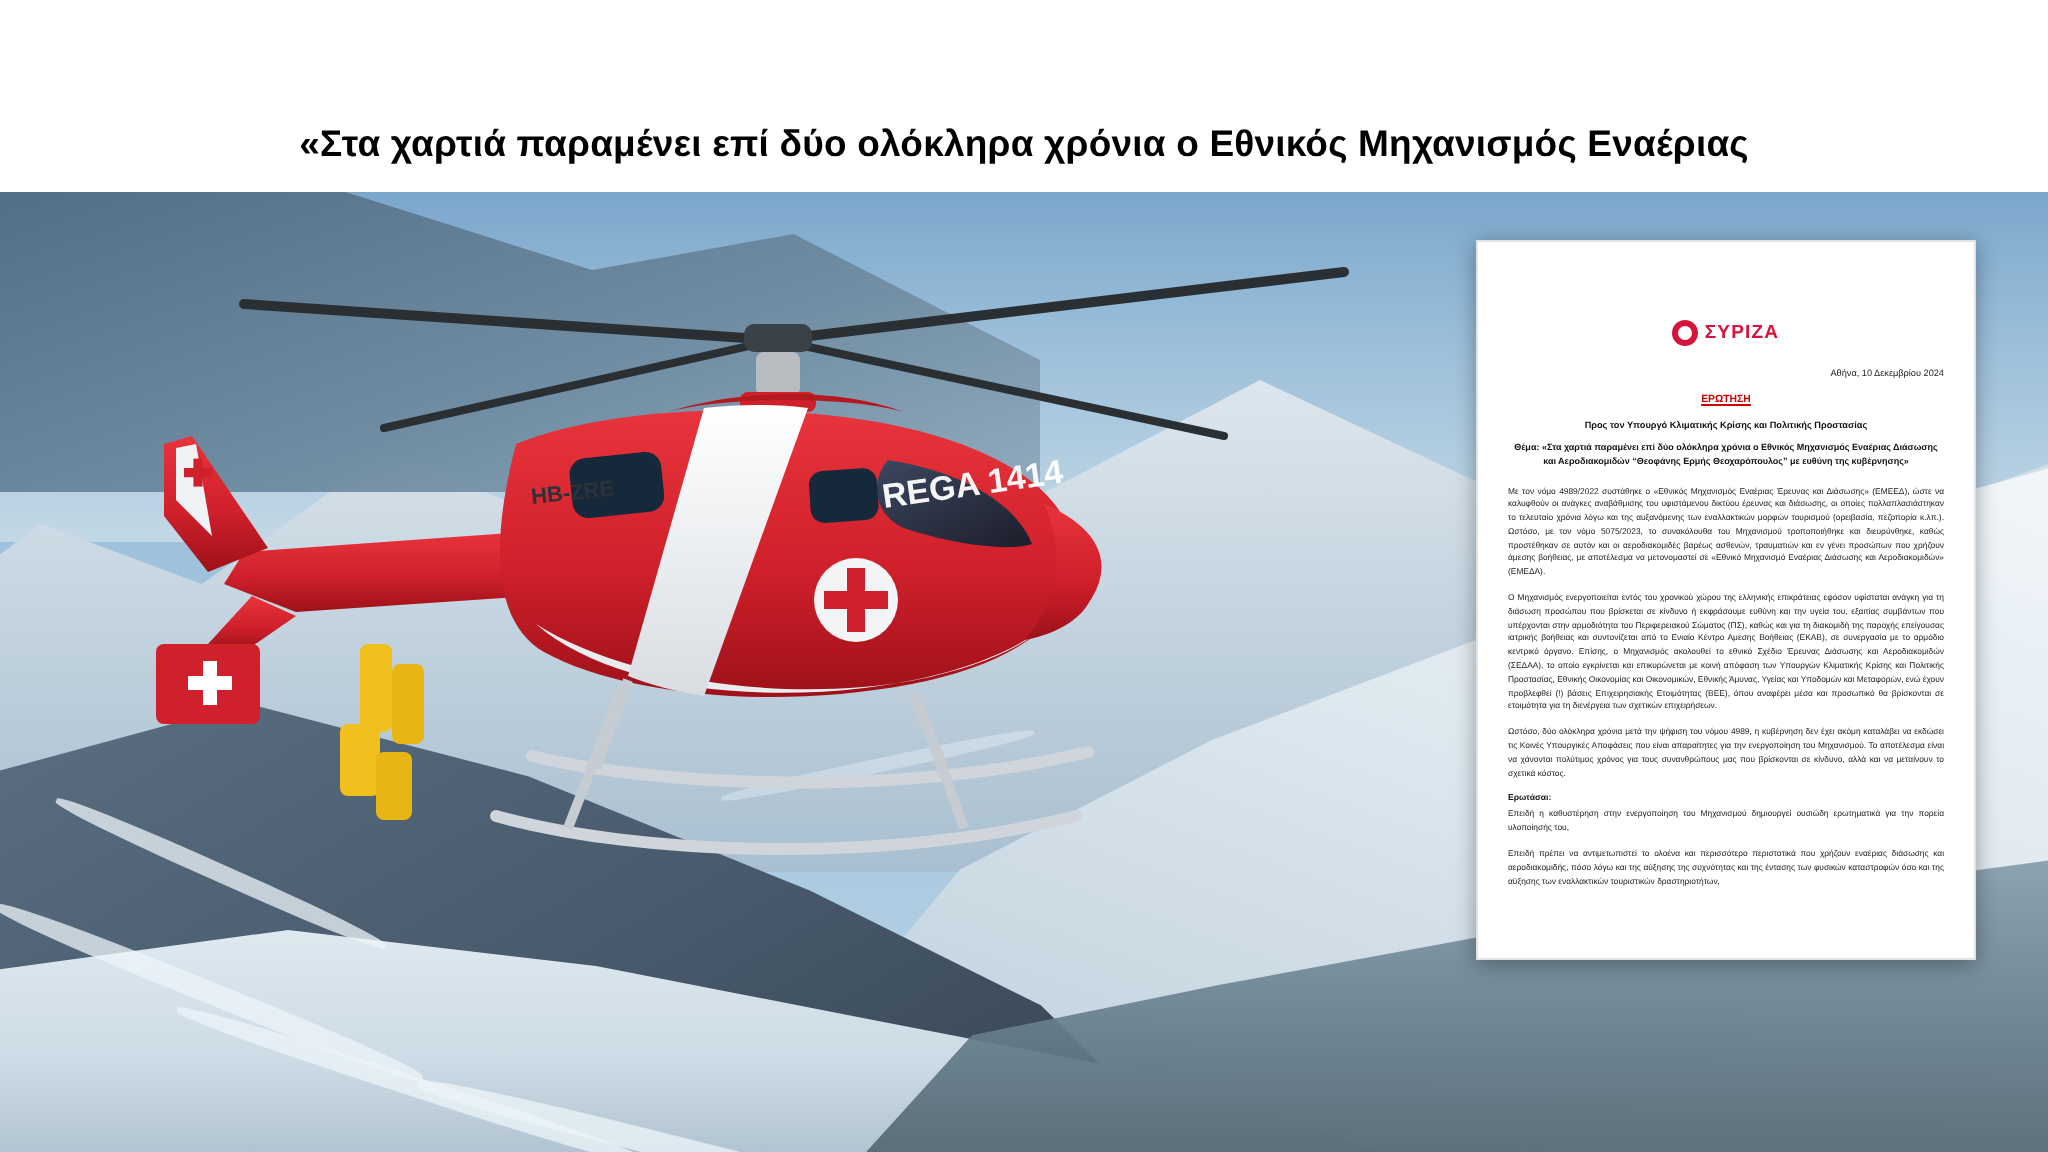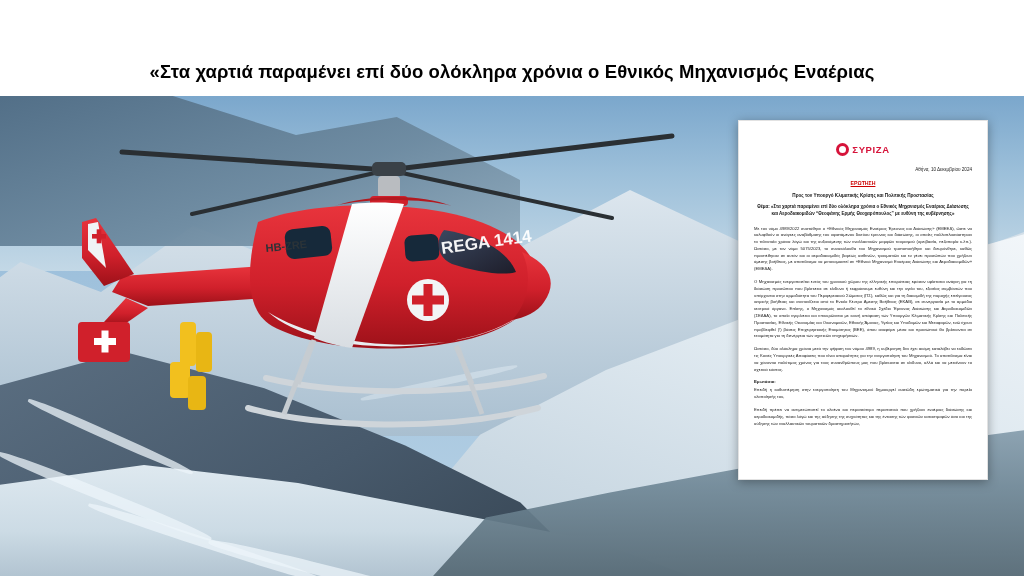--- a/index.html
+++ b/index.html
@@ -121,21 +121,21 @@
     overflow: hidden;
     z-index: 7;
   }
   #doc .doc-inner {
     position: absolute;
     left: 0; top: 0; right: 0; bottom: 0;
     padding: 14px 16px 10px 16px;
   }
   .doc-logo {
     display: flex; align-items: center; justify-content: center;
-    gap: 3px; height: 24px; margin-top: 3px; margin-bottom: 6px;
+    gap: 3px; height: 24px; margin-top: 20px; margin-bottom: 6px;
   }
   .doc-logo .mark {
     width: 13px; height: 13px; border-radius: 50%;
     background: #d6133a;
     position: relative;
   }
   .doc-logo .mark::after {
     content: "";
     position: absolute; left: 3px; top: 3px;
     width: 7px; height: 7px; border-radius: 50%;

